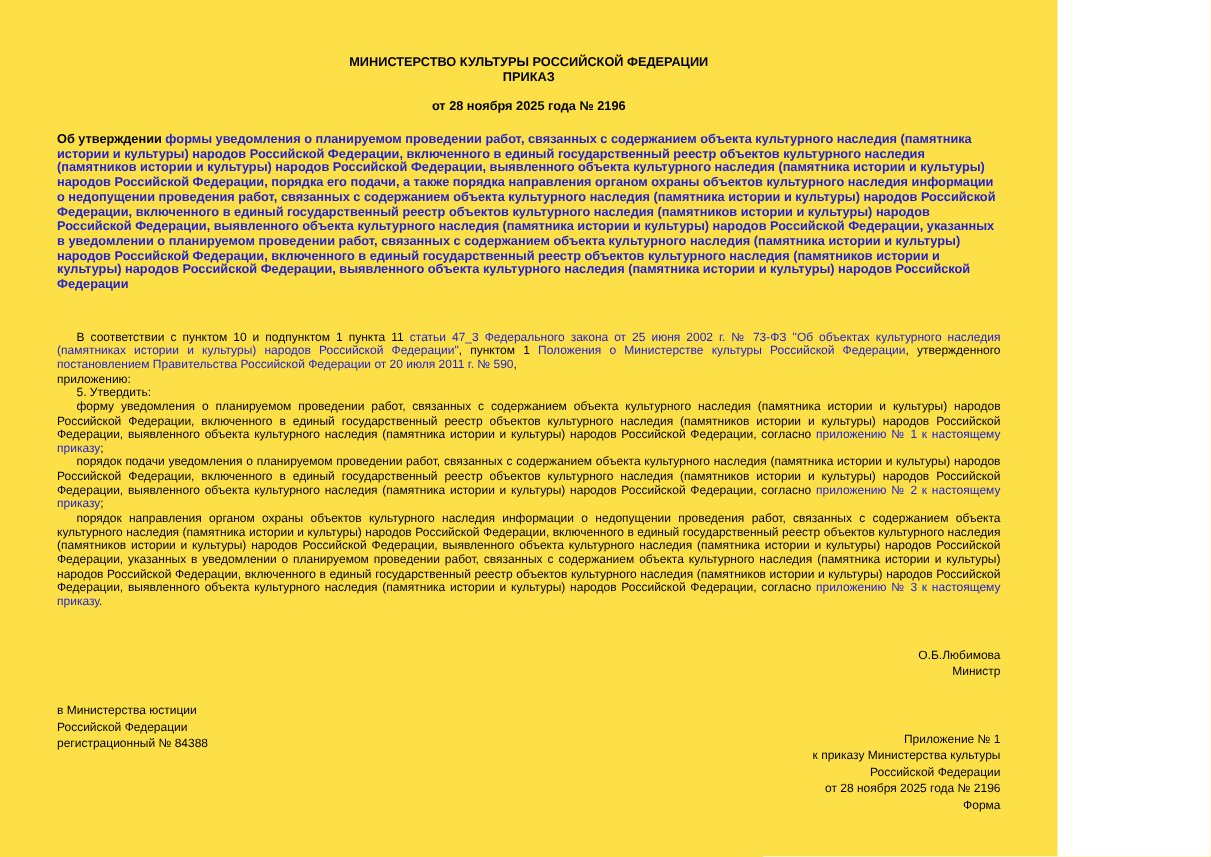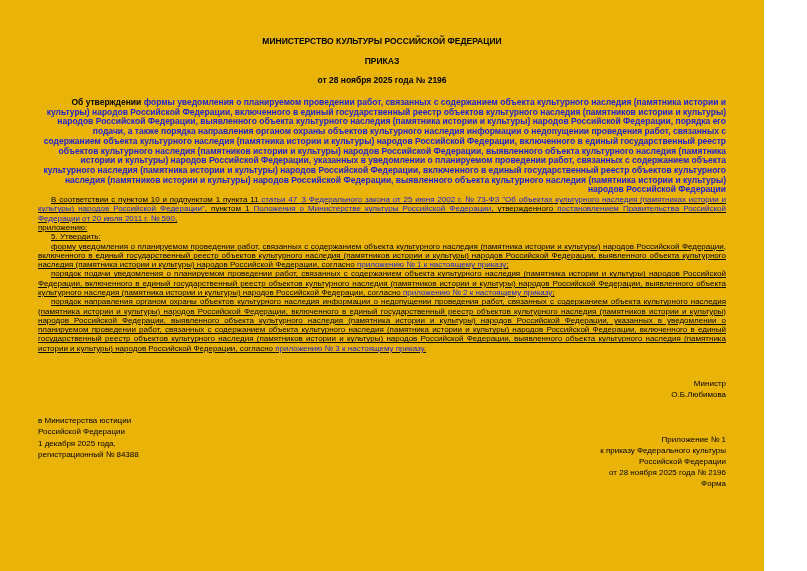--- a/index.html
+++ b/index.html
@@ -1,45 +1,45 @@
 <!DOCTYPE html>
 <html lang="ru"><head>
 <meta charset="utf-8">
 <style>
   html, body { margin: 0; padding: 0; background: #ffffff; }
   .page {
     position: relative;
-    width: 764px; height: 571px;
+    width: 705px; height: 571px;
     box-sizing: border-box;
-    background: #eab308;
+    background: #fde047;
     padding: 36px 38px 0 38px;
     font-family: "Liberation Sans", "DejaVu Sans", sans-serif;
     font-size: 8px;
     color: #000000;
     overflow: hidden;
   }
   .doc-header div {
     text-align: center;
     font-weight: bold;
     font-size: 8.5px;
     line-height: 10px;
   }
-  .hdr-type { margin-top: 10px; }
+  .hdr-type { margin-top: 0; }
   .hdr-date { margin-top: 9px; }
   .doc-title {
     margin: 13px 0 0 0;
-    text-align: right;
+    text-align: left;
     font-weight: bold;
     font-size: 8.5px;
     line-height: 9.7px;
   }
   .doc-body {
+    margin-top: 25px;
     text-align: justify;
     line-height: 9.3px;
-    text-decoration: underline;
   }
   .doc-body p { margin: 0; }
   .indent { text-indent: 13px; }
   .link { color: #2222cc; cursor: pointer; }
   .signature {
     margin-top: 25px;
     text-align: right;
     line-height: 11px;
   }
   .footer-row { position: relative; margin-top: 15px; }
@@ -68,33 +68,32 @@
   <div class="doc-body">
     <p class="indent"><span>В соответствии с пунктом 10 и подпунктом 1 пункта 11 </span><span class="link">статьи 47_3 Федерального закона от 25 июня 2002 г. № 73-ФЗ "Об объектах культурного наследия (памятниках истории и культуры) народов Российской Федерации"</span><span>, пунктом 1 </span><span class="link">Положения о Министерстве культуры Российской Федерации</span><span>, утвержденного </span><span class="link">постановлением Правительства Российской Федерации от 20 июля 2011 г. № 590</span><span>,</span></p>
     <p>приложению:</p>
     <p class="indent">5. Утвердить:</p>
     <p class="indent"><span>форму уведомления о планируемом проведении работ, связанных с содержанием объекта культурного наследия (памятника истории и культуры) народов Российской Федерации, включенного в единый государственный реестр объектов культурного наследия (памятников истории и культуры) народов Российской Федерации, выявленного объекта культурного наследия (памятника истории и культуры) народов Российской Федерации, согласно </span><span class="link">приложению № 1 к настоящему приказу</span><span>;</span></p>
     <p class="indent"><span>порядок подачи уведомления о планируемом проведении работ, связанных с содержанием объекта культурного наследия (памятника истории и культуры) народов Российской Федерации, включенного в единый государственный реестр объектов культурного наследия (памятников истории и культуры) народов Российской Федерации, выявленного объекта культурного наследия (памятника истории и культуры) народов Российской Федерации, согласно </span><span class="link">приложению № 2 к настоящему приказу</span><span>;</span></p>
     <p class="indent"><span>порядок направления органом охраны объектов культурного наследия информации о недопущении проведения работ, связанных с содержанием объекта культурного наследия (памятника истории и культуры) народов Российской Федерации, включенного в единый государственный реестр объектов культурного наследия (памятников истории и культуры) народов Российской Федерации, выявленного объекта культурного наследия (памятника истории и культуры) народов Российской Федерации, указанных в уведомлении о планируемом проведении работ, связанных с содержанием объекта культурного наследия (памятника истории и культуры) народов Российской Федерации, включенного в единый государственный реестр объектов культурного наследия (памятников истории и культуры) народов Российской Федерации, выявленного объекта культурного наследия (памятника истории и культуры) народов Российской Федерации, согласно </span><span class="link">приложению № 3 к настоящему приказу</span><span>.</span></p>
   </div>
 
   <div class="signature">
+    <div>О.Б.Любимова</div>
     <div>Министр</div>
-    <div>О.Б.Любимова</div>
   </div>
 
   <div class="footer-row">
     <div class="registration">
       <div>в Министерства юстиции</div>
       <div>Российской Федерации</div>
-      <div>1 декабря 2025 года,</div>
       <div>регистрационный № 84388</div>
     </div>
     <div class="appendix">
       <div>Приложение № 1</div>
-      <div>к приказу Федерального культуры</div>
+      <div>к приказу Министерства культуры</div>
       <div>Российской Федерации</div>
       <div>от 28 ноября 2025 года № 2196</div>
       <div>Форма</div>
     </div>
   </div>
 
 </div>
 
 </body></html>

